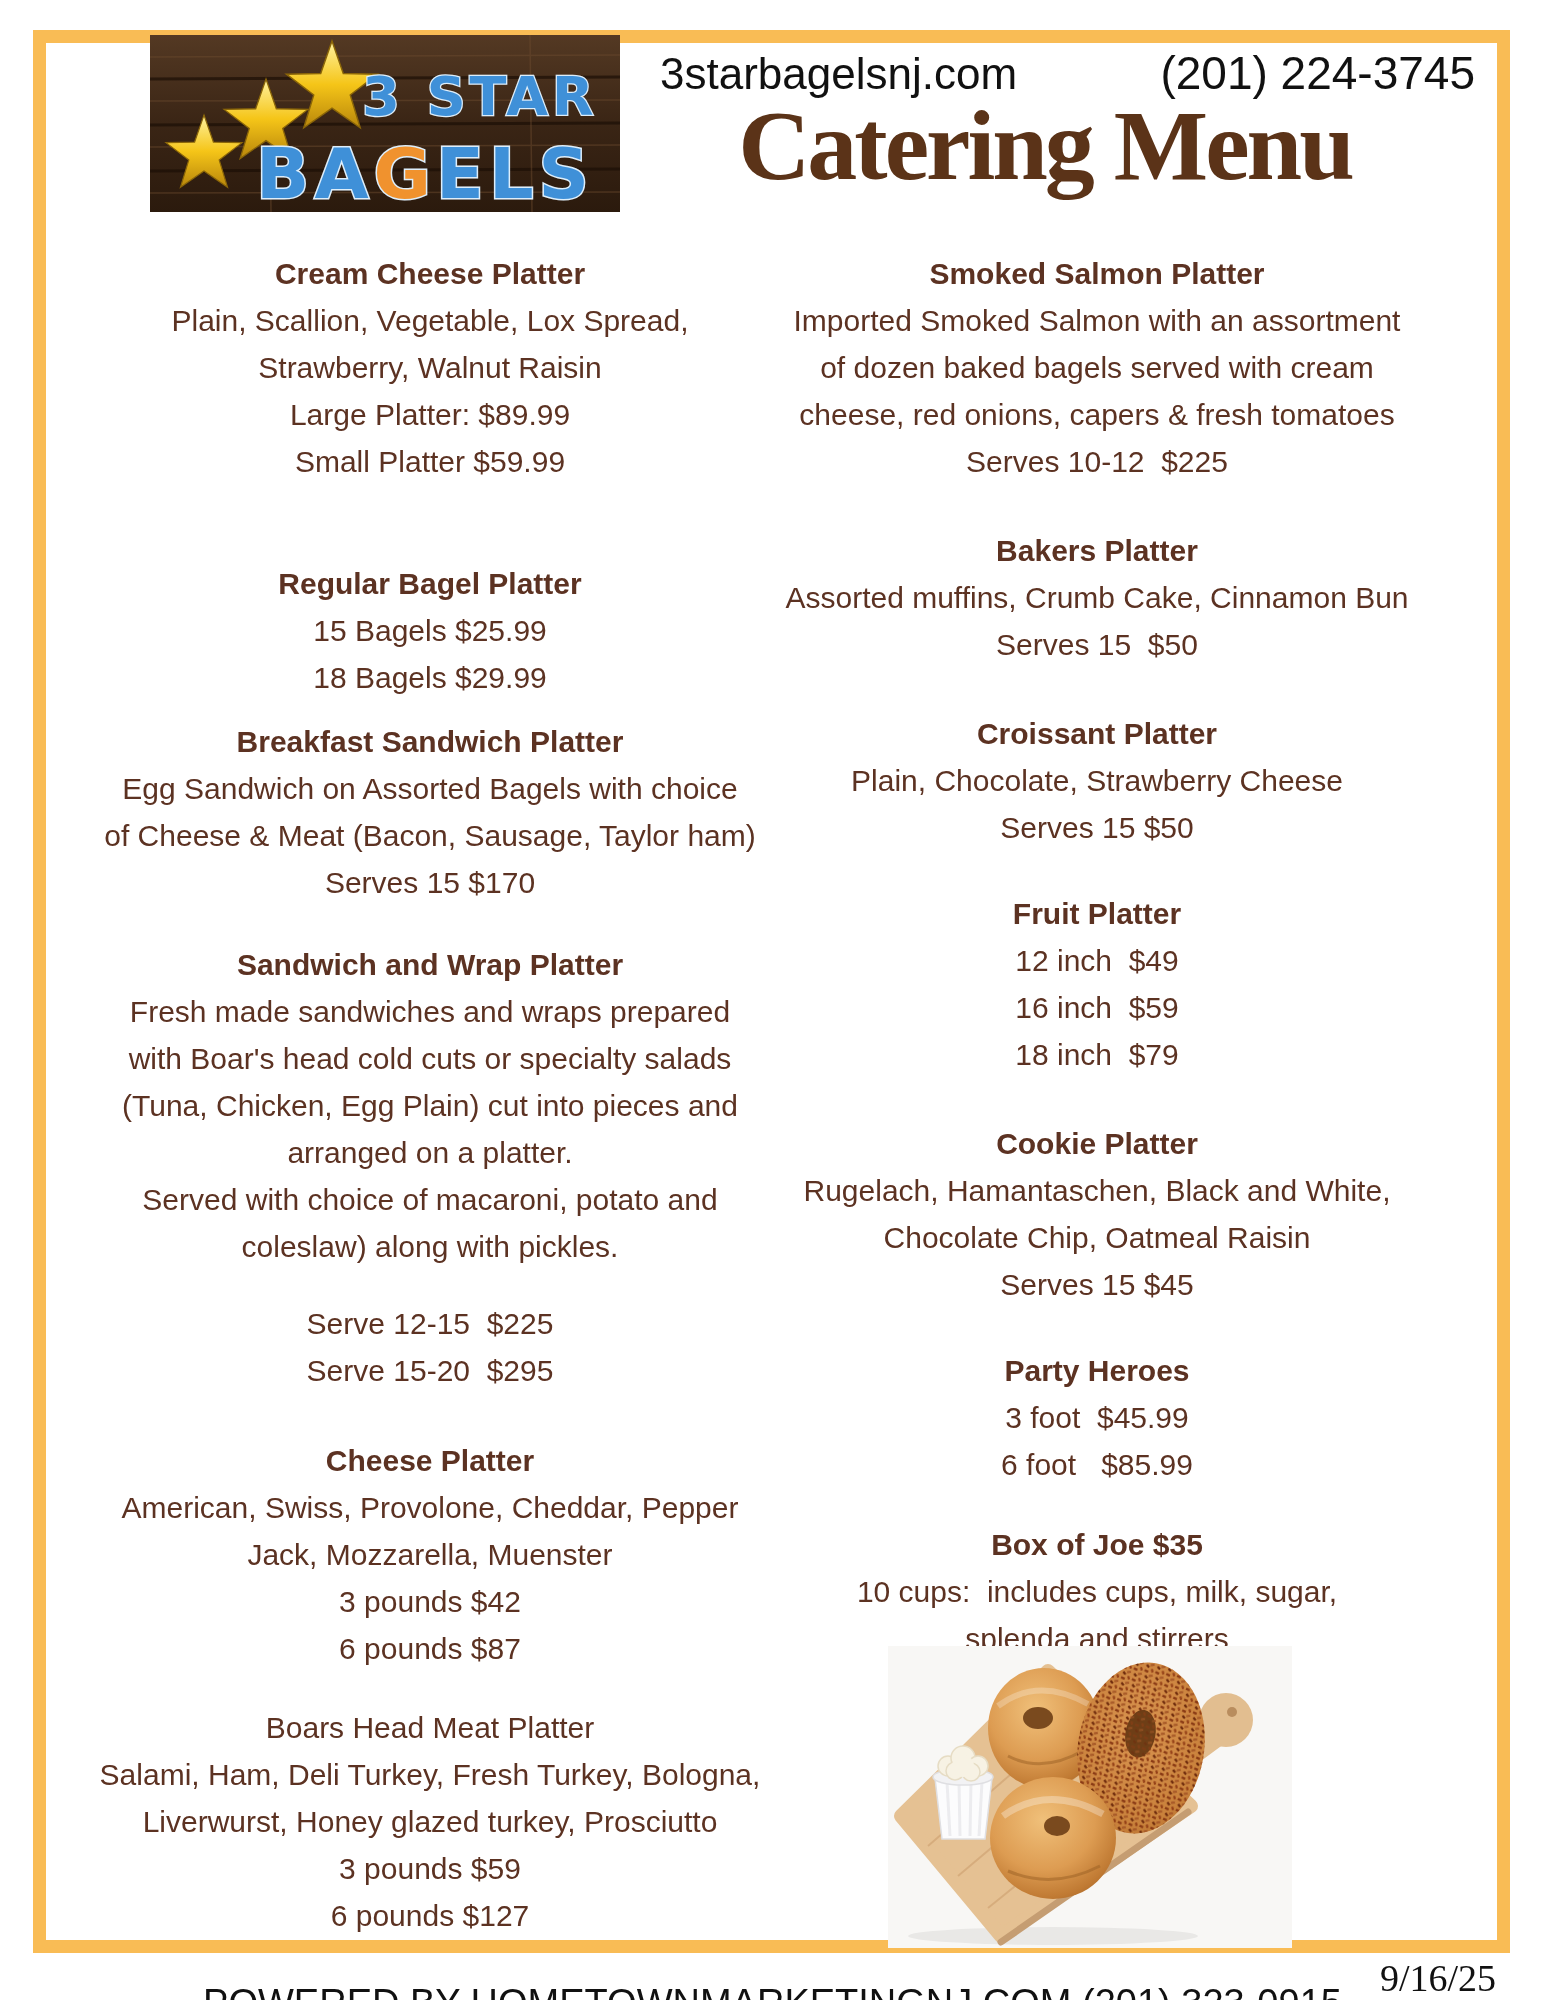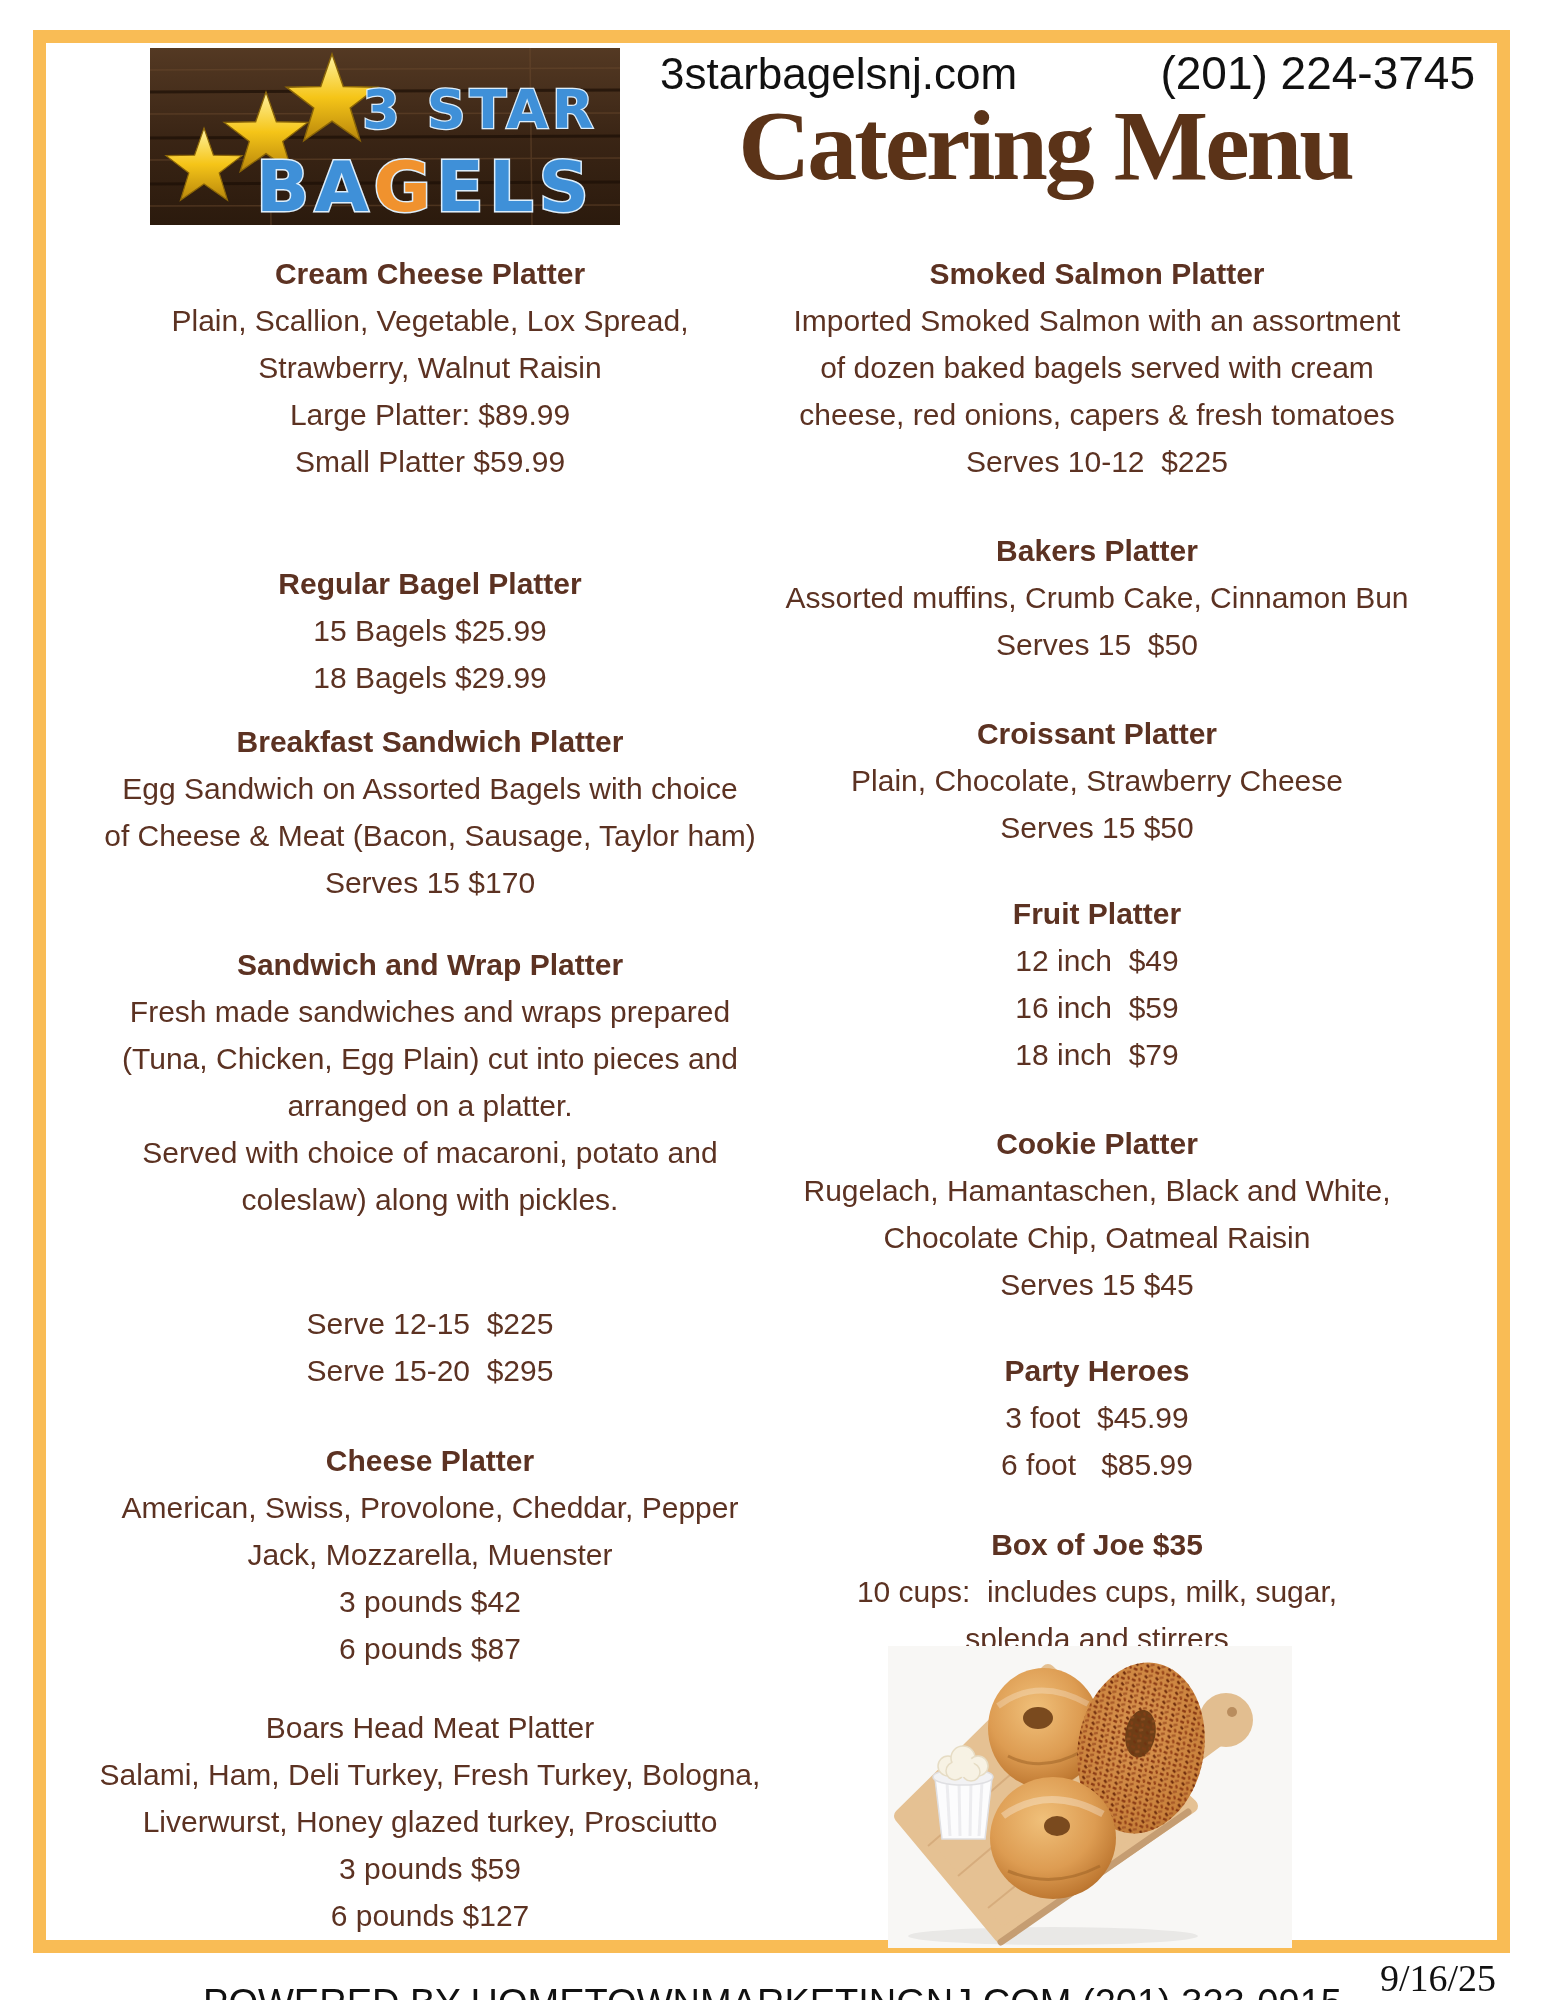--- a/index.html
+++ b/index.html
@@ -8,21 +8,21 @@
     background:#ffffff;
     font-family:"Liberation Sans", sans-serif;
     color:var(--text_brown,#5C3222);
   }
   .frame{
     position:absolute;left:33px;top:30px;width:1477px;height:1923px;
     box-sizing:border-box;border:13px solid var(--accent,#F9BC55);
     background:transparent;
   }
   
-  .logo{position:absolute;left:150px;top:48px;width:470px;height:200px;}
+  .logo{position:absolute;left:150px;top:35px;width:470px;height:200px;}
   .site{
     position:absolute;left:660px;top:52px;font-size:44px;line-height:1;
     color:var(--footer_black,#111111);
   }
   .phone{
     position:absolute;right:70px;top:50px;font-size:46px;line-height:1;
     color:var(--footer_black,#111111);
   }
   .title{
     position:absolute;left:630px;top:88px;width:830px;text-align:center;
@@ -120,20 +120,21 @@
 <section class="menu-section col-left" style="top:718px">
   <h3>Breakfast Sandwich Platter</h3>
   <p>Egg Sandwich on Assorted Bagels with choice</p>
   <p>of Cheese &amp; Meat (Bacon, Sausage, Taylor ham)</p>
   <p>Serves 15 $170</p>
 </section>
 
 <section class="menu-section col-left" style="top:941px">
   <h3>Sandwich and Wrap Platter</h3>
   <p>Fresh made sandwiches and wraps prepared</p>
+  <p>with Boar's head cold cuts or specialty salads</p>
   <p>(Tuna, Chicken, Egg Plain) cut into pieces and</p>
   <p>arranged on a platter.</p>
   <p>Served with choice of macaroni, potato and</p>
   <p>coleslaw) along with pickles.</p>
 </section>
 
 <section class="menu-section col-left" style="top:1300px">
   <p>Serve 12-15  $225</p>
   <p>Serve 15-20  $295</p>
 </section>

